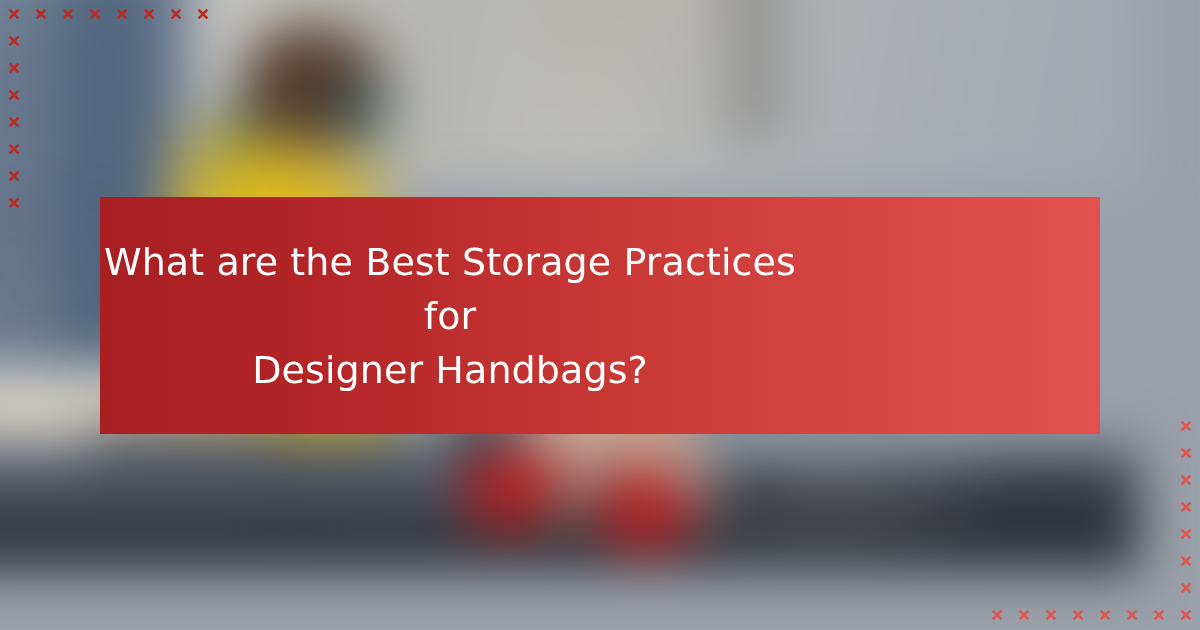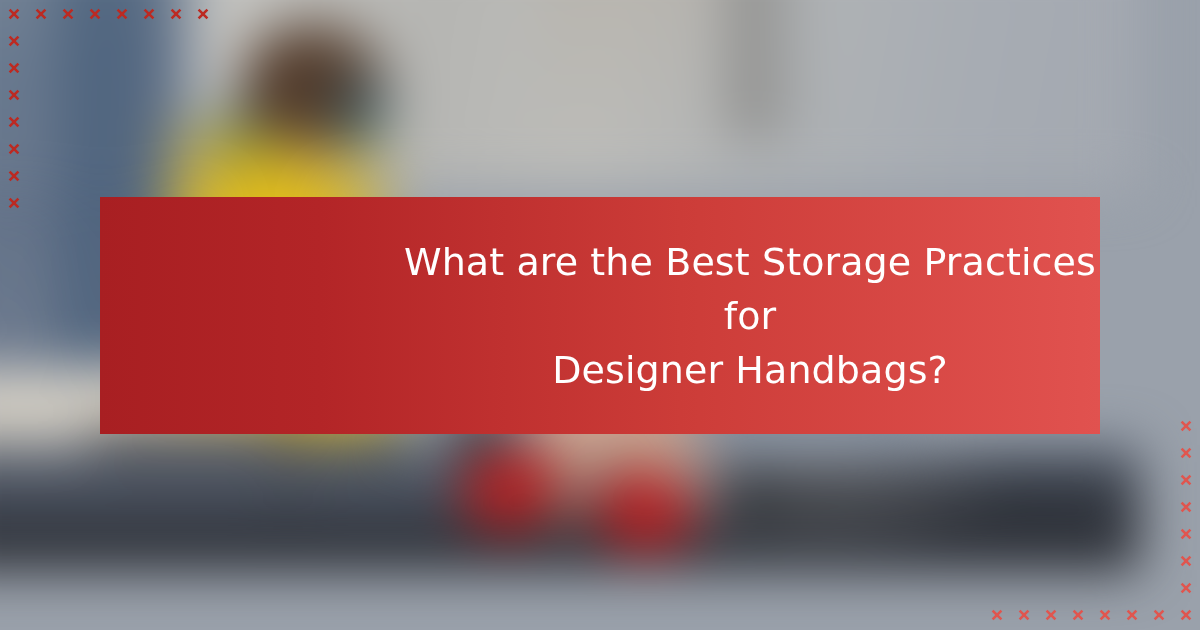--- a/index.html
+++ b/index.html
@@ -164,21 +164,21 @@
     display:flex; align-items:center; justify-content:center;
   }
   .x-grid .x-cell svg { display:block; }
   #x-grid-tl { left:0px;   top:0px;   grid-template-columns:repeat(8,27px); }
   #x-grid-br { right:1px;  bottom:2px; grid-template-columns:repeat(8,27px); }
 
   
   #banner {
     position:absolute;
     left:100px; top:197px; width:1000px; height:237px;
-    display:flex; align-items:center; justify-content:flex-end;
+    display:flex; align-items:center; justify-content:flex-start;
   }
   #banner-title {
     color:#fff;
     font-size:38px;
     line-height:54px;
     font-weight:400;
     text-align:center;
     letter-spacing:.1px;
     max-width:700px;
     white-space:pre-line;

